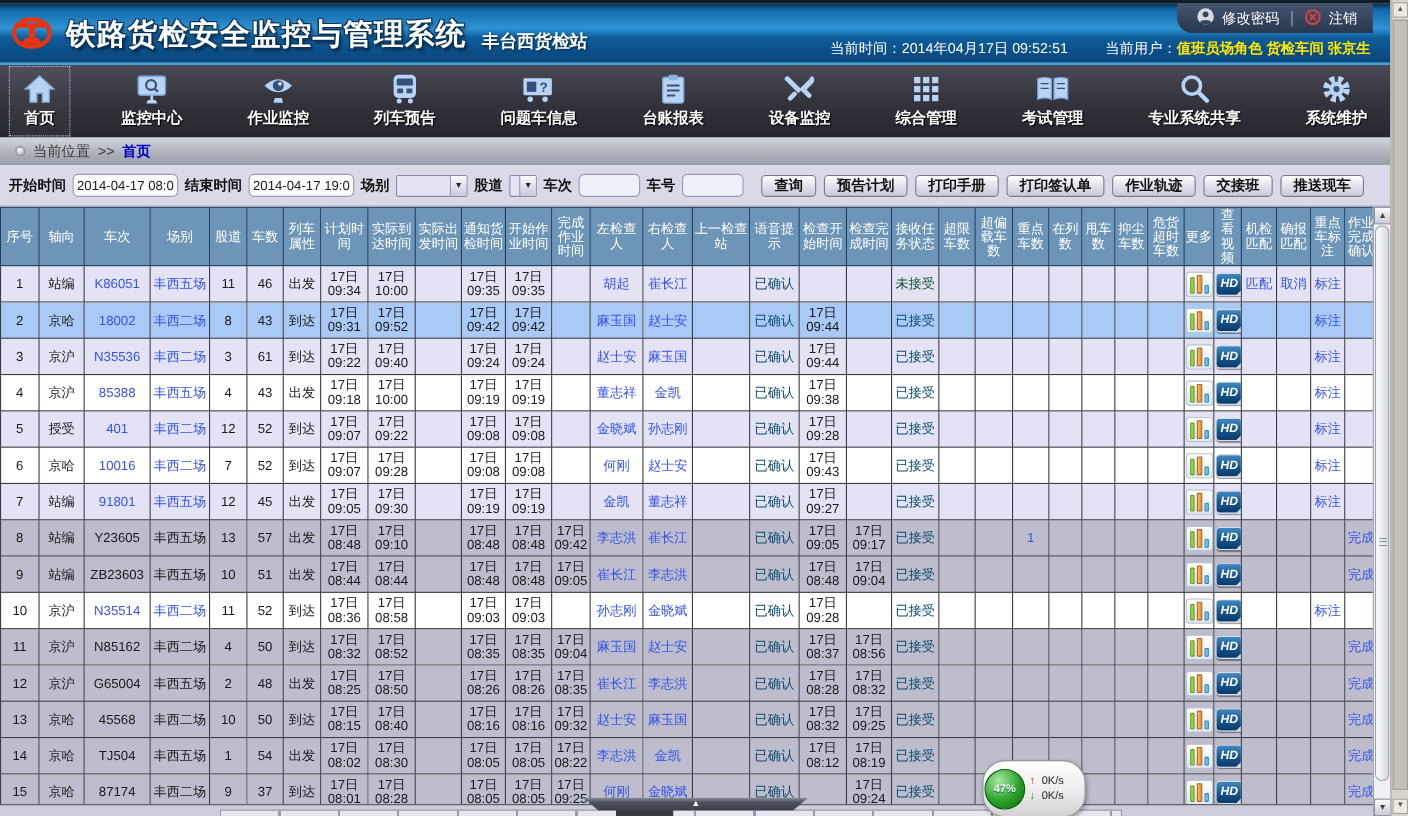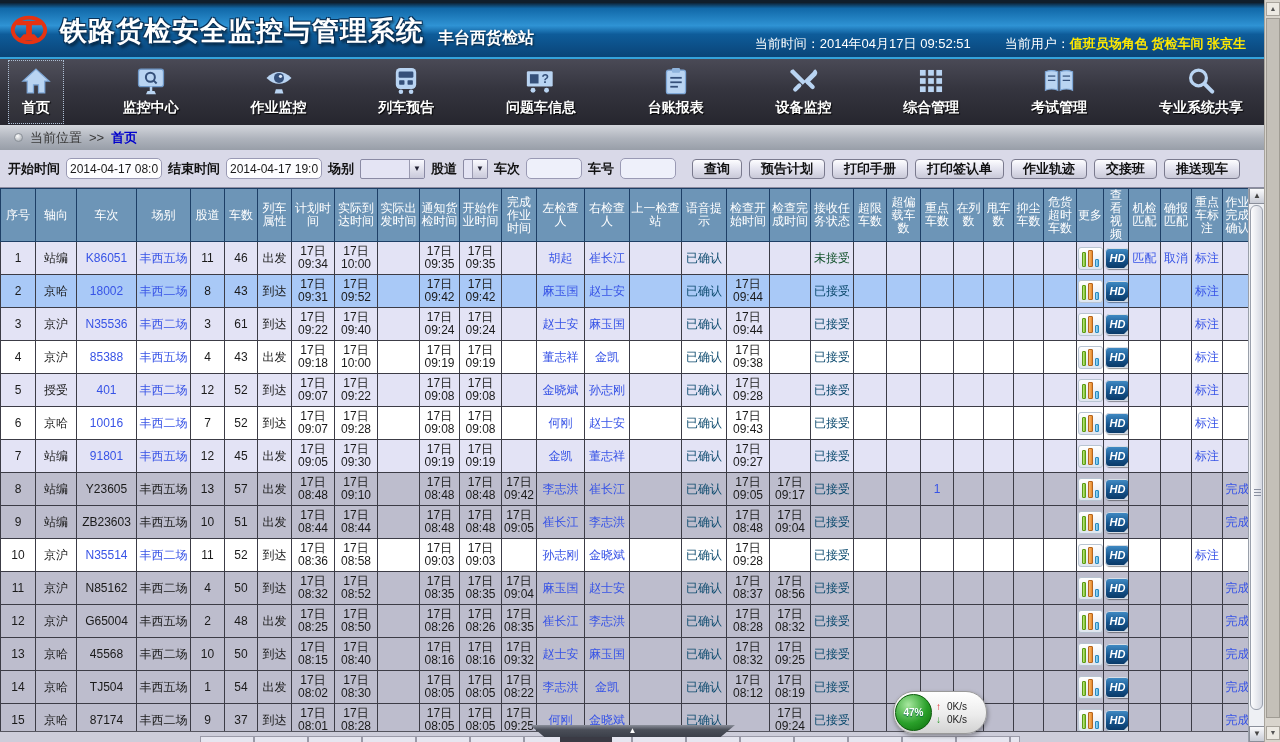--- a/index.html
+++ b/index.html
@@ -112,21 +112,21 @@
     background:linear-gradient(90deg,#fdfdfe,#d6d9e2); border:1px solid #9aa0ac; cursor:pointer; }
   .vs-grip { position:absolute; left:3px; top:283px; width:7px; height:8px;
     background:repeating-linear-gradient(180deg,#8a90a0 0 1px,transparent 1px 3px); }
   .page-strip { position:absolute; right:0; top:0; width:16px; height:742px; background:#d8d4cc; border-left:1px solid #a8a49c; z-index:6; }
   .ps-btn { position:absolute; left:1px; width:14px; height:14px; background:#ece9e2; border:1px solid #a8a49c;
     color:#555; font-size:7px; line-height:12px; text-align:center; cursor:pointer; }
   .ps-btn.up { top:2px; } .ps-btn.down { bottom:2px; }
   .ps-thumb { position:absolute; left:1px; top:18px; width:14px; height:700px; background:#c4c0b8; border:1px solid #a09c94; }
 
   
-  .speed-widget { position:absolute; left:893px; top:691px; width:94px; height:43px; border-radius:21px;
+  .speed-widget { position:absolute; left:893px; top:691px; width:94px; height:52px; border-radius:21px;
     background:linear-gradient(180deg,#ffffff 0%,#ececec 55%,#d2d2d2 100%); border:1px solid #9a9a9a;
     box-shadow:1px 2px 4px rgba(0,0,0,.35); display:flex; align-items:center; z-index:9; }
   .sphere { width:37px; height:37px; margin-left:1px; border-radius:50%; border:1px solid #0a5a0a;
     background:radial-gradient(circle at 35% 28%,#a8e8a0,#2aa02a 55%,#0a6a0a 100%);
     color:#fff; font-size:10px; font-weight:bold; text-align:center; line-height:36px; text-shadow:0 1px 1px #064; }
   .rates { display:flex; flex-direction:column; justify-content:center; gap:2px; margin-left:4px; font-size:10px; color:#222; }
   .rates .row { display:flex; align-items:center; gap:6px; white-space:nowrap; }
   .arr-up { color:#e02020; font-weight:bold; font-size:10px; }
   .arr-down { color:#2a9a2a; font-weight:bold; font-size:10px; }
 </style>
@@ -140,20 +140,38 @@
       <span class="logo">
         <svg width="42" height="32" viewBox="0 0 44 32">
           <path d="M22 1 C10 1 3 8.5 3 16 C3 23.5 10 31 22 31 C34 31 41 23.5 41 16 C41 8.5 34 1 22 1 Z M22 5 C31 5 37 10.5 37 16 C37 21.5 31 27 22 27 C13 27 7 21.5 7 16 C7 10.5 13 5 22 5 Z" fill="#e63312"></path>
           <rect x="9" y="6.5" width="26" height="4.5" fill="#e63312"></rect>
           <rect x="19" y="9" width="6" height="14" fill="#e63312"></rect>
           <path d="M11 26.5 h22 l-5.5 -6 h-11 z" fill="#e63312"></path>
         </svg>
       </span>
       <span class="app-title">铁路货检安全监控与管理系统</span>
       <span class="station">丰台西货检站</span>
+    </div>
+    <div class="account-box">
+      <span>
+        <svg width="16" height="16" viewBox="0 0 16 16">
+            <circle cx="8" cy="8" r="7.5" fill="#d4d9e2"></circle>
+            <circle cx="8" cy="6" r="2.6" fill="#3a4458"></circle>
+            <path d="M2.8 13.5 C3.6 10.5 12.4 10.5 13.2 13.5 A7.5 7.5 0 0 1 2.8 13.5 Z" fill="#3a4458"></path>
+          </svg>
+      </span>
+      <span class="acct-link">修改密码</span>
+      <span class="sep"></span>
+      <span>
+        <svg width="15" height="15" viewBox="0 0 15 15">
+            <circle cx="7.5" cy="7.5" r="6.3" fill="none" stroke="#e04040" stroke-width="1.8"></circle>
+            <path d="M4.8 4.8 L10.2 10.2 M10.2 4.8 L4.8 10.2" stroke="#e04040" stroke-width="1.8"></path>
+          </svg>
+      </span>
+      <span class="acct-link">注销</span>
     </div>
     <div class="statusline">
       <span>当前时间：</span><span>2014年04月17日 09:52:51</span><span class="gap"></span><span>当前用户：</span><span class="yellow">值班员场角色 货检车间 张京生</span>
     </div>
   </div>
 
   <div class="navbar">
       <div class="nav-item active">
         <span class="nav-ico">
           <svg width="30" height="28" viewBox="0 0 24 22">
@@ -265,20 +283,30 @@
         <span class="nav-label">考试管理</span>
       </div>
       <div class="nav-item">
         <span class="nav-ico">
           <svg width="30" height="28" viewBox="0 0 24 22">
             <circle cx="10" cy="8.5" r="6.3" fill="none" stroke="#b9d4f2" stroke-width="2.6"></circle>
             <line x1="14.8" y1="13.3" x2="21" y2="19.5" stroke="#b9d4f2" stroke-width="3.2" stroke-linecap="round"></line>
           </svg>
         </span>
         <span class="nav-label">专业系统共享</span>
+      </div>
+      <div class="nav-item">
+        <span class="nav-ico">
+          <svg width="28" height="28" viewBox="0 0 22 22">
+            <circle cx="11" cy="11" r="7.2" fill="none" stroke="#b9d4f2" stroke-width="4.6" stroke-dasharray="3.4 2.4"></circle>
+            <circle cx="11" cy="11" r="5.2" fill="#b9d4f2"></circle>
+            <circle cx="11" cy="11" r="2.2" fill="#35507a"></circle>
+          </svg>
+        </span>
+        <span class="nav-label">系统维护</span>
       </div>
     </div>
 
   <div class="breadcrumb">
     <span class="bc-dot"></span>
     <span>当前位置</span>
     <span>&gt;&gt;</span>
     <span class="bc-current">首页</span>
   </div>
 

